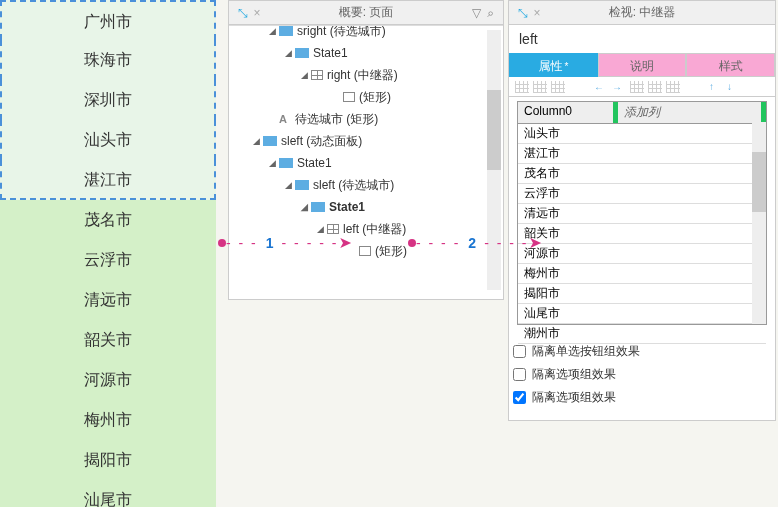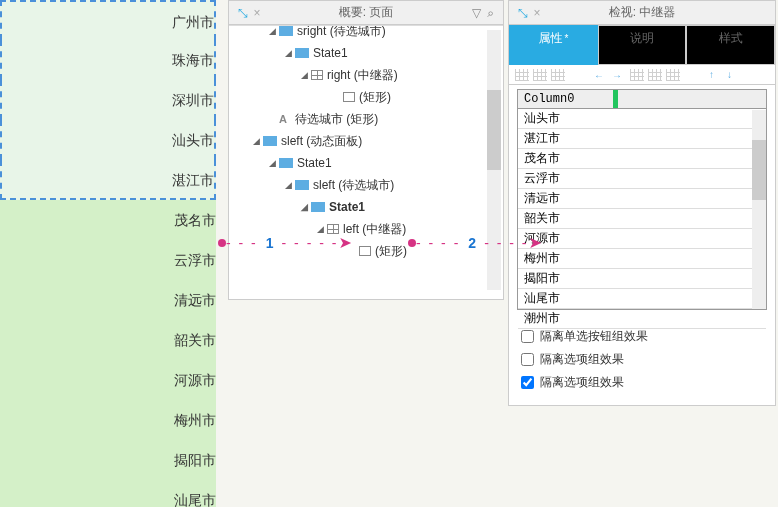--- a/index.html
+++ b/index.html
@@ -1,20 +1,20 @@
 <!DOCTYPE html>
 <html><head>
 <meta charset="utf-8">
 <style>
 * { box-sizing: border-box; margin: 0; padding: 0; font-family: "Microsoft YaHei", Arial, sans-serif; }
 body { width: 778px; height: 507px; position: relative; background: #f5f5f0; overflow: hidden; }
 
 
 .city-list { position: absolute; left: 0; top: 0; width: 216px; }
-.city-item { height: 40px; line-height: 40px; text-align: right; font-size: 14px; color: #333; }
+.city-item { height: 40px; line-height: 40px; text-align: center; font-size: 16px; color: #333; }
 .city-top { background: #e8f5e8; border: 2px dashed #4a90d9; border-bottom: none; }
 .city-top + .city-top { border-top: none; }
 .city-top.last { border-bottom: 2px dashed #4a90d9; }
 .city-bottom { background: #d4f0c8; }
 
 
 .outline-panel { position: absolute; left: 228px; top: 0; width: 276px; height: 300px; background: #fff; border: 1px solid #ccc; }
 .panel-header { height: 24px; background: #f0f0f0; border-bottom: 1px solid #ccc; display: flex; align-items: center; padding: 0 6px; font-size: 12px; color: #666; }
 .panel-header .spacer { flex: 1; }
 .panel-header .title { position: absolute; left: 0; right: 0; text-align: center; pointer-events: none; }
@@ -29,38 +29,38 @@
 .icon-rep::after { content: ""; position: absolute; top: 4px; left: 0; right: 0; border-top: 1px solid #888; }
 .icon-check { display: inline-block; width: 12px; height: 12px; border: 1px solid #888; margin-right: 4px; }
 .icon-text { display: inline-block; width: 14px; font-weight: bold; color: #888; margin-right: 2px; font-size: 11px; }
 .outline-body .scrollbar { position: absolute; right: 2px; top: 4px; width: 14px; height: 260px; background: #eee; }
 .outline-body .thumb { position: absolute; top: 60px; width: 100%; height: 80px; background: #ccc; }
 .bold { font-weight: bold; }
 
 
 .inspector-panel { position: absolute; left: 508px; top: 0; width: 268px; background: #fff; border: 1px solid #ccc; }
 .insp-title { padding: 6px 10px; font-size: 14px; color: #333; }
-.tabs { display: flex; height: 40px; font-size: 12px; }
-.tab { flex: 1; text-align: center; line-height: 24px; border: 1px solid #ccc; background: #000000; color: #666; cursor: pointer; }
+.tabs { display: flex; height: 24px; font-size: 12px; }
+.tab { flex: 1; text-align: center; line-height: 24px; border: 1px solid #ccc; background: #f9a8d4; color: #666; cursor: pointer; }
 .tab.active { background: #29abe2; color: #fff; border-color: #29abe2; }
 .tab .star { color: #fff; font-size: 10px; margin-left: 2px; }
 .toolbar { height: 20px; border-bottom: 1px solid #ccc; display: flex; align-items: center; padding: 0 6px; gap: 4px; }
 .toolbar span { width: 14px; height: 12px; display: inline-block; }
 .grid-icon { background: repeating-linear-gradient(0deg,#888 0 1px,transparent 1px 4px), repeating-linear-gradient(90deg,#888 0 1px,transparent 1px 4px); opacity: .4; }
 .arrow-icon { color: #5dade2; font-size: 10px; }
 .data-table { border: 1px solid #999; margin: 4px 8px; font-size: 12px; position: relative; }
 .data-header { display: flex; background: #eee; border-bottom: 1px solid #999; }
-.data-header div { padding: 2px 6px; border-right: 5px solid #22c55e; font-family: Liberation Mono, monospace; }
+.data-header div { padding: 2px 6px; border-right: 5px solid #22c55e; }
 .data-header .col0 { width: 100px; }
 .data-header .addcol { flex: 1; font-style: italic; color: #666; }
 .data-rows { max-height: 200px; position: relative; }
 .data-row { padding: 1px 6px; border-bottom: 1px solid #ddd; }
 .data-table .tscroll { position: absolute; right: 0; top: 20px; width: 14px; bottom: 0; background: #eee; }
 .data-table .tthumb { position: absolute; top: 30px; width: 100%; height: 60px; background: #ccc; }
-.options { padding: 8px 12px; font-size: 12px; color: #333; }
+.options { padding: 8px 4px; font-size: 12px; color: #333; }
 .opt { display: flex; align-items: center; margin: 6px 0; }
 .opt input { margin-right: 6px; }
 
 
 .arrow-anno { position: absolute; top: 233px; color: #c0392b; font-size: 14px; display: flex; align-items: center; }
 .arrow-anno .dot { width: 8px; height: 8px; background: #d63384; border-radius: 50%; }
 .arrow-anno .num { margin: 0 8px; color: #1a75d1; font-weight: bold; }
 .arrow-anno .dash { letter-spacing: 2px; color: #d63384; }
 .arrow-anno .ahead { color: #d63384; font-size: 16px; }
 </style>
@@ -154,20 +154,21 @@
   </div>
 </div>
 
 <div class="inspector-panel">
   <div class="panel-header">
     <span style="color:#29abe2">⤡</span>
     <span style="color:#aaa">×</span>
     <div class="title">检视: 中继器</div>
     <div class="spacer"></div>
   </div>
+  <div class="insp-title">left</div>
   <div class="tabs">
     <div class="tab active"><span>属性</span><span class="star">*</span></div>
     <div class="tab">说明</div>
     <div class="tab">样式</div>
   </div>
   <div class="toolbar">
     <span class="grid-icon"></span>
     <span class="grid-icon"></span>
     <span class="grid-icon"></span>
     <span style="flex:.3"></span>
@@ -176,20 +177,21 @@
     <span class="grid-icon"></span>
     <span class="grid-icon"></span>
     <span class="grid-icon"></span>
     <span style="flex:.3"></span>
     <span class="arrow-icon">↑</span>
     <span class="arrow-icon">↓</span>
   </div>
   <div class="data-table">
     <div class="data-header">
       <div class="col0">Column0</div>
+      <div class="addcol">添加列</div>
     </div>
     <div class="data-rows" id="datarows">
         <div class="data-row">汕头市</div>
         <div class="data-row">湛江市</div>
         <div class="data-row">茂名市</div>
         <div class="data-row">云浮市</div>
         <div class="data-row">清远市</div>
         <div class="data-row">韶关市</div>
         <div class="data-row">河源市</div>
         <div class="data-row">梅州市</div>

